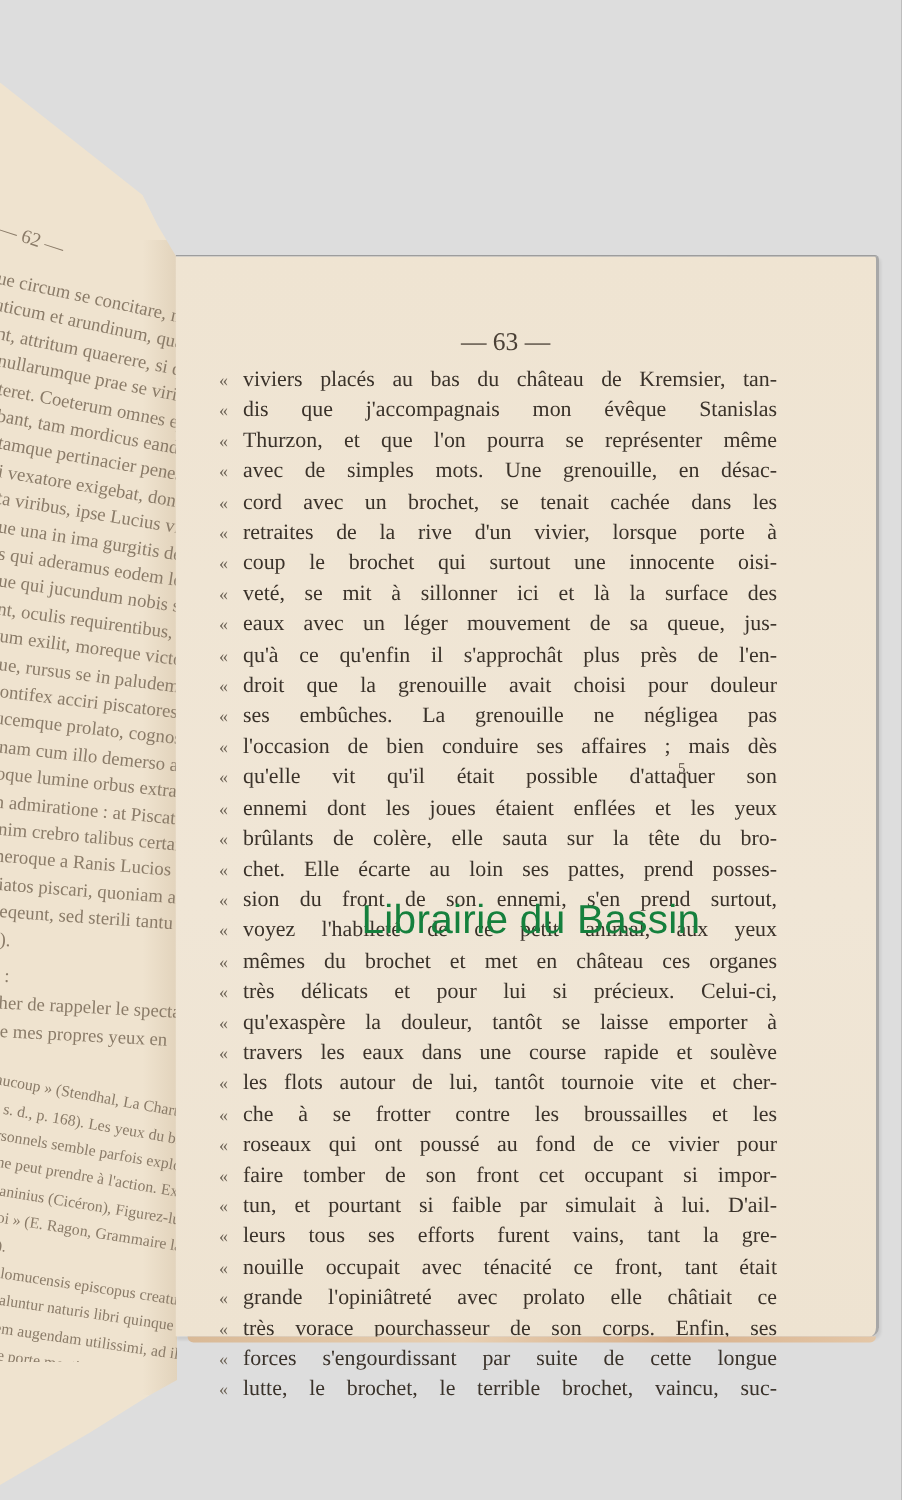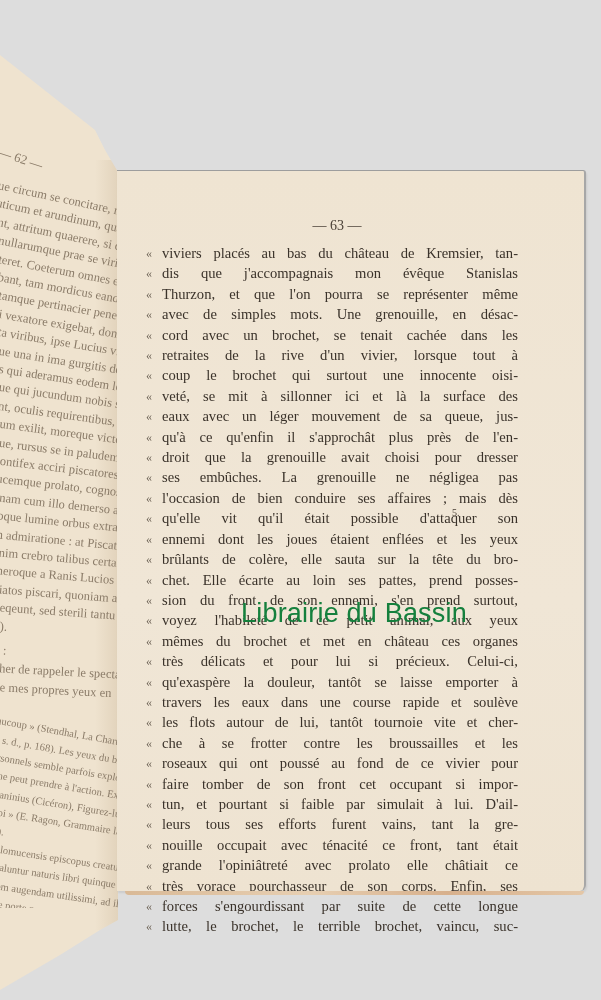--- a/index.html
+++ b/index.html
@@ -30,21 +30,21 @@
     border-radius: 0 3px 6px 0;
     box-shadow: 1px 2px 2px rgba(0,0,0,0.08);
   }
   .right-page .bottom-edge {
     position: absolute; left: 8px; right: 0; bottom: -4px; height: 4px;
     background: linear-gradient(to right, #d9b996, #e7cfb2 40%, #d7b08c 70%, #e4c7a7);
     border-radius: 0 0 4px 4px;
   }
   .page-number {
     position: absolute; left: 160px; top: 47px; width: 120px; text-align: center;
-    font-size: 14px; color: #4a4036; font-family: "Liberation Serif", serif;
+    font-size: 17px; color: #4a4036; font-family: "Liberation Serif", serif;
   }
   .body-text {
     position: absolute; left: 29px; top: 72px; width: 372px;
     font-family: "Liberation Serif", serif; font-size: 14.6px; line-height: 20.4px; color: #3a322a;
   }
   .body-line { display: flex; white-space: nowrap; }
   .guillemet { width: 16px; flex: 0 0 16px; color: #6d6356; font-size: 12px; }
   .line-text { flex: 1; text-align: justify; text-align-last: justify; }
   .signature {
     position: absolute; left: 335px; top: 336px; font-size: 10px; color: #4a4036;
@@ -123,41 +123,41 @@
       <div class="body-line">
         <span class="guillemet">«</span>
         <span class="line-text">avec de simples mots. Une grenouille, en désac-</span>
       </div>
       <div class="body-line">
         <span class="guillemet">«</span>
         <span class="line-text">cord avec un brochet, se tenait cachée dans les</span>
       </div>
       <div class="body-line">
         <span class="guillemet">«</span>
-        <span class="line-text">retraites de la rive d'un vivier, lorsque tout à</span>
+        <span class="line-text">retraites de la rive d'un vivier, lorsque porte à</span>
       </div>
       <div class="body-line">
         <span class="guillemet">«</span>
         <span class="line-text">coup le brochet qui surtout une innocente oisi-</span>
       </div>
       <div class="body-line">
         <span class="guillemet">«</span>
         <span class="line-text">veté, se mit à sillonner ici et là la surface des</span>
       </div>
       <div class="body-line">
         <span class="guillemet">«</span>
         <span class="line-text">eaux avec un léger mouvement de sa queue, jus-</span>
       </div>
       <div class="body-line">
         <span class="guillemet">«</span>
         <span class="line-text">qu'à ce qu'enfin il s'approchât plus près de l'en-</span>
       </div>
       <div class="body-line">
         <span class="guillemet">«</span>
-        <span class="line-text">droit que la grenouille avait choisi pour dresser</span>
+        <span class="line-text">droit que la grenouille avait choisi pour douleur</span>
       </div>
       <div class="body-line">
         <span class="guillemet">«</span>
         <span class="line-text">ses embûches. La grenouille ne négligea pas</span>
       </div>
       <div class="body-line">
         <span class="guillemet">«</span>
         <span class="line-text">l'occasion de bien conduire ses affaires ; mais dès</span>
       </div>
       <div class="body-line">

